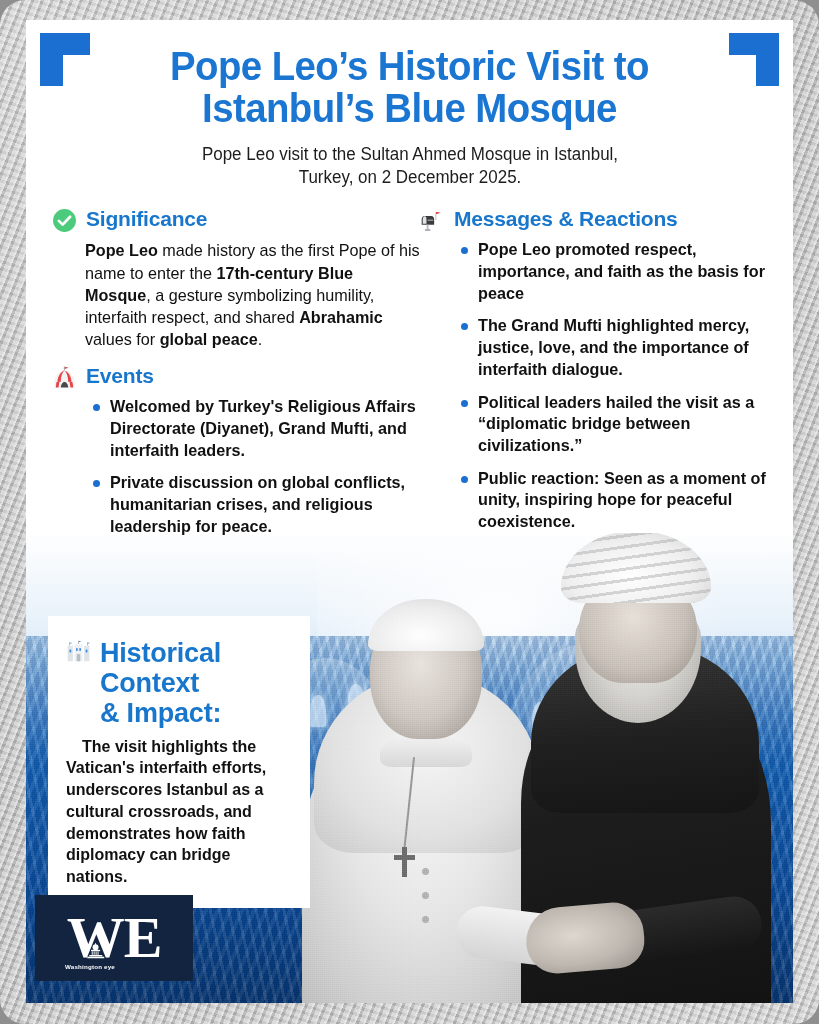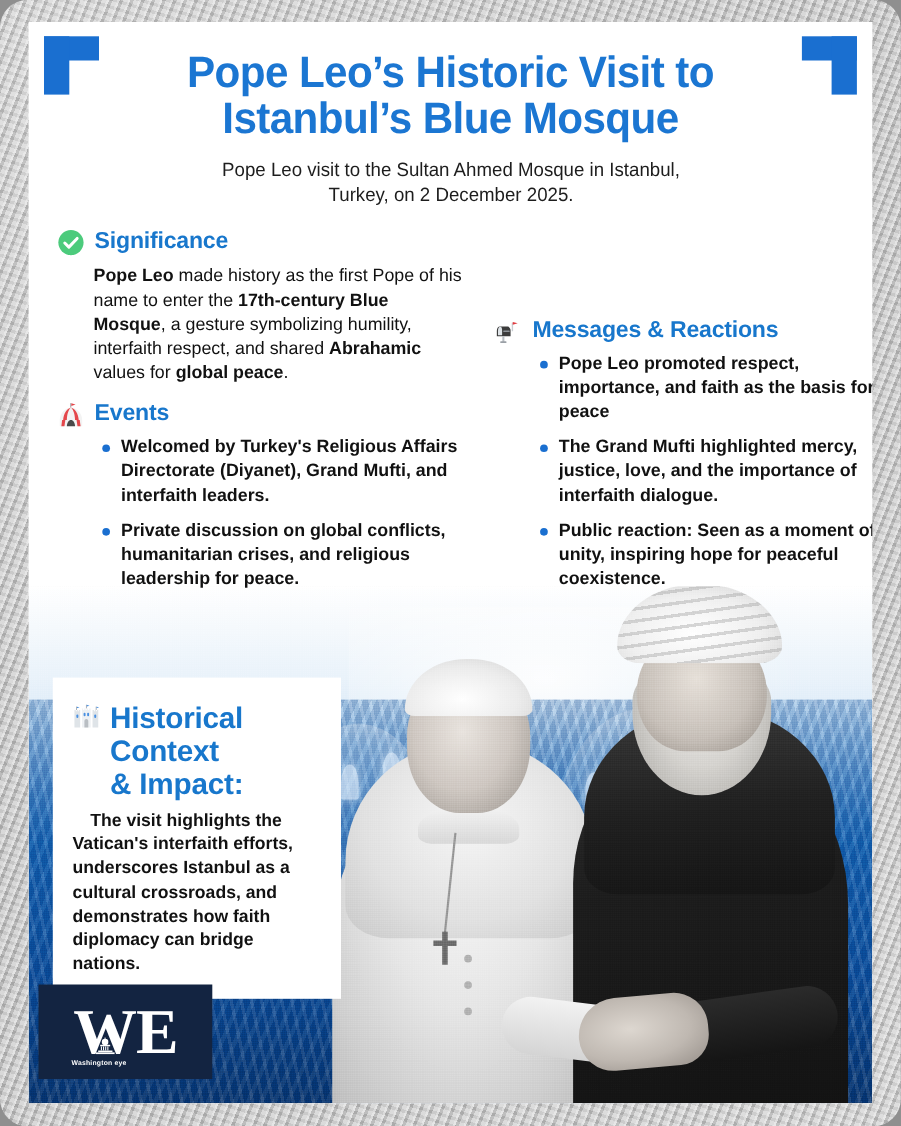--- a/index.html
+++ b/index.html
@@ -83,22 +83,21 @@
     font-weight: 400;
     transform: scaleX(0.97);
   }
 
   
   .columns {
     position: relative;
     z-index: 5;
     display: flex;
     padding: 18px 26px 0 26px;
-    gap: 30px;
-    align-items: flex-end;
+    gap: 0;
   }
   .col-left  { width: 368px; flex: none; }
   .col-right { width: 352px; flex: none; }
 
   .section { margin-bottom: 6px; }
 
   .sec-head {
     display: flex;
     align-items: flex-start;
     gap: 9px;
@@ -468,20 +467,21 @@
                 <rect x="7.2" y="11.1" width="5.6" height="1.3" rx="0.4" fill="#8e9399"></rect>
                 <rect x="6.4" y="16" width="1.8" height="5.4" fill="#b9bec3"></rect>
                 <rect x="4.6" y="20.4" width="5.4" height="1.5" rx="0.5" fill="#9aa0a6"></rect>
               </svg>
             </span>
             <span class="sec-title">Messages &amp; Reactions</span>
           </div>
           <ul class="bullets indent-more">
               <li>Pope Leo promoted respect, importance, and faith as the basis for peace</li>
               <li>The Grand Mufti highlighted mercy, justice, love, and the importance of interfaith dialogue.</li>
+              <li>Political leaders hailed the visit as a “diplomatic bridge between civilizations.”</li>
               <li>Public reaction: Seen as a moment of unity, inspiring hope for peaceful coexistence.</li>
             </ul>
         </div>
       </div>
     </div>
 
     <div class="photo">
       <div class="sky"></div>
       <div class="dome-glow"></div>
       <div class="interior">

